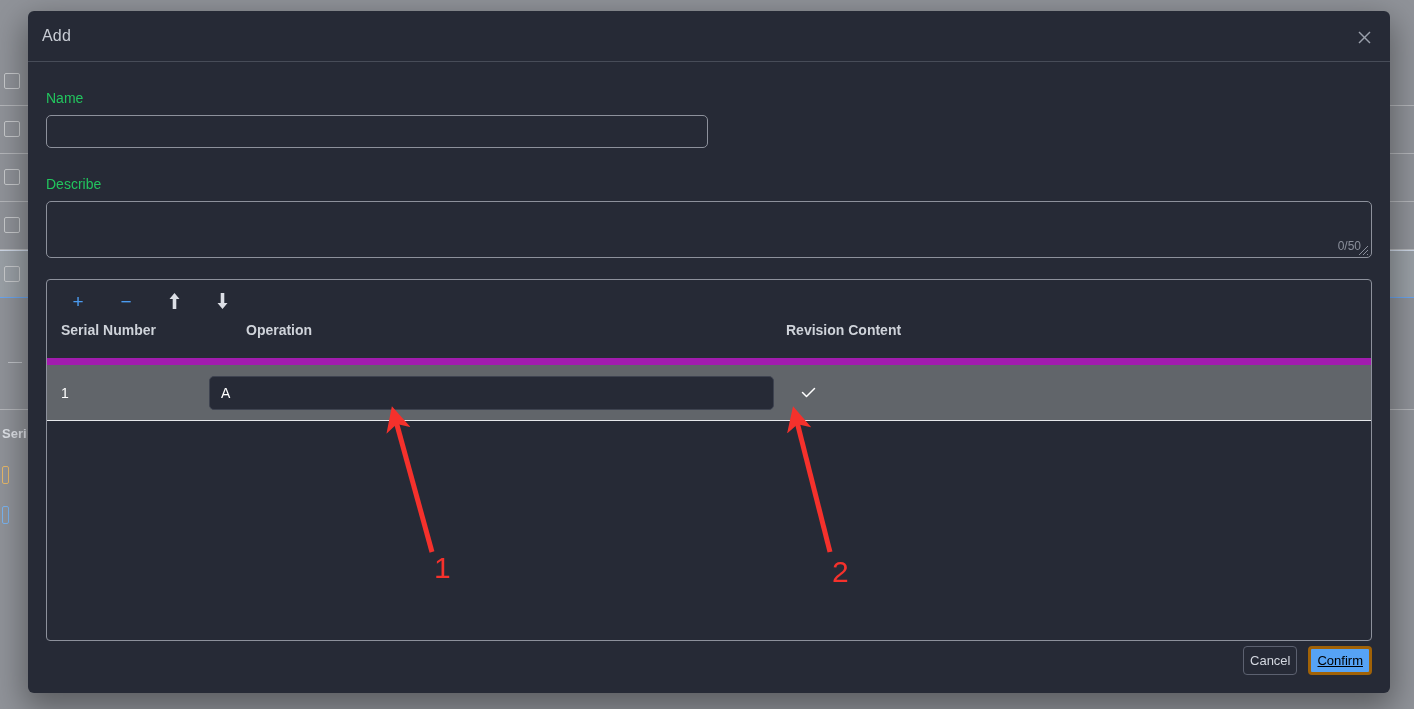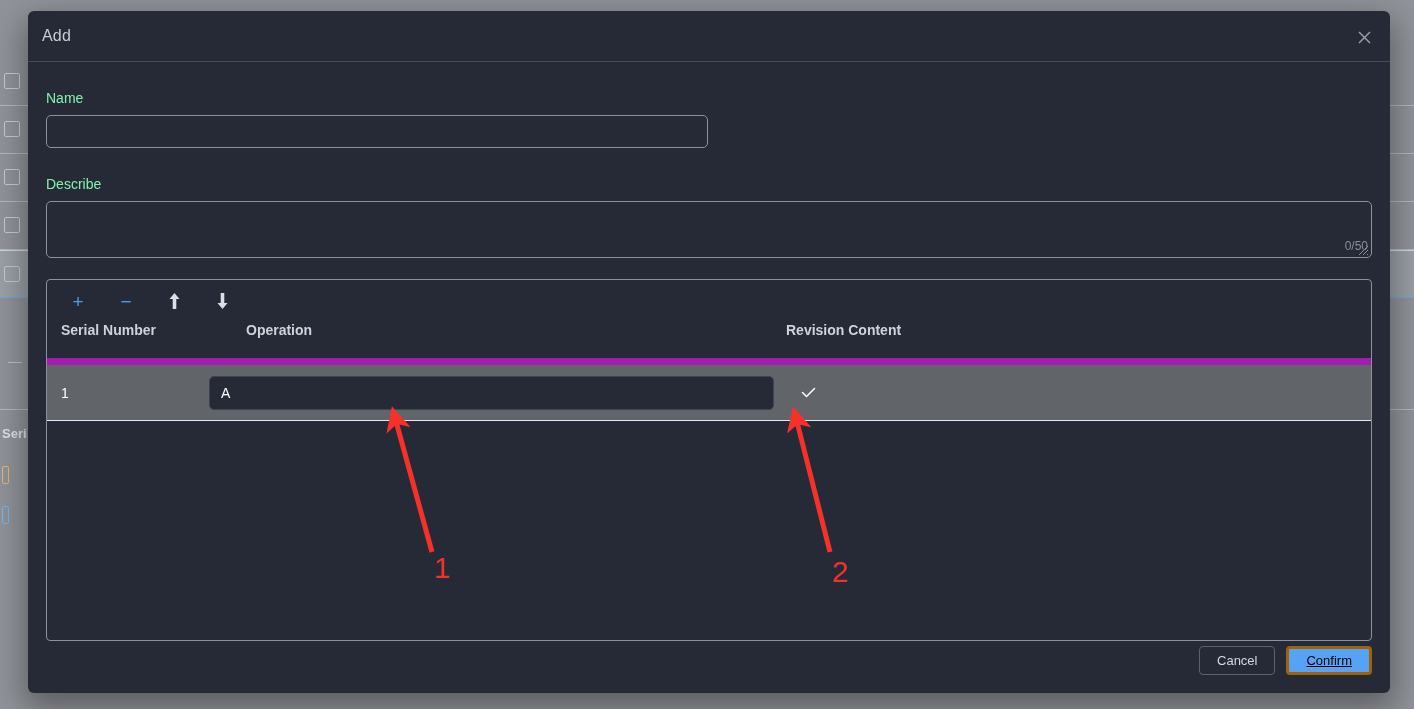--- a/index.html
+++ b/index.html
@@ -105,21 +105,21 @@
   #close-btn svg { display: block; }
 
   #dialog-body {
     position: relative;
     padding: 0 18px;
     height: 579px;
   }
 
   .field-label {
     font-size: 14px;
-    color: #86efac;
+    color: #22c55e;
     margin-top: 28px;
     margin-bottom: 9px;
     display: block;
   }
 
   #name-input {
     display: block;
     width: 662px;
     height: 33px;
     background: #262a36;
@@ -147,21 +147,21 @@
     color: #dfe2e8;
     font-size: 14px;
     font-family: "Liberation Sans", sans-serif;
     padding: 6px 11px;
     outline: none;
     resize: none;
     display: block;
   }
   #describe-counter {
     position: absolute;
-    right: 4px;
+    right: 11px;
     bottom: 5px;
     font-size: 12px;
     color: #8a8f9b;
     pointer-events: none;
   }
   #resize-grip {
     position: absolute;
     right: 3px; bottom: 2px;
     width: 11px; height: 11px;
     pointer-events: none;
@@ -266,21 +266,21 @@
   
   #dialog-footer {
     position: absolute;
     right: 18px;
     bottom: 18px;
     display: flex;
     gap: 11px;
   }
   .btn {
     height: 29px;
-    padding: 0 17px;
+    padding: 0 6px;
     border-radius: 4px;
     font-size: 13px;
     font-family: "Liberation Sans", sans-serif;
     cursor: pointer;
     display: flex;
     align-items: center;
     justify-content: center;
   }
   #cancel-btn {
     background: #262a36;

